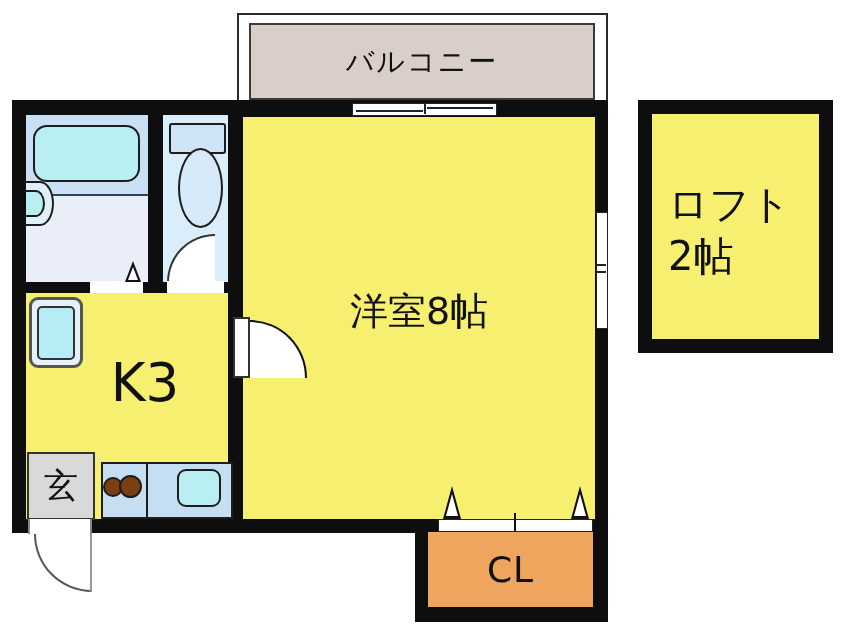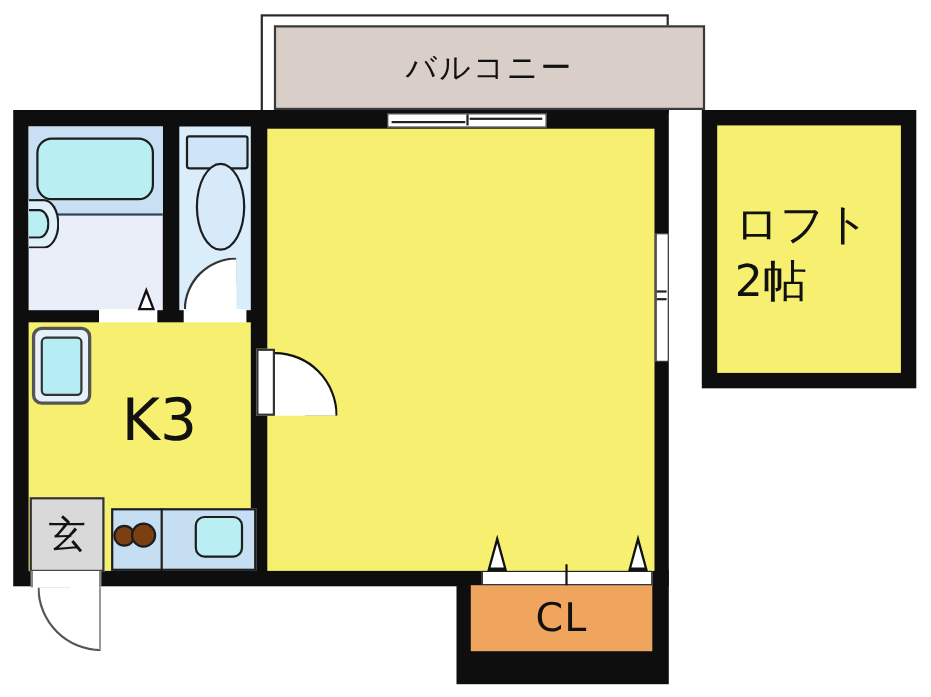--- a/index.html
+++ b/index.html
@@ -18,21 +18,21 @@
   
   .tri{width:0;height:0;border-left-style:solid;border-right-style:solid;
        border-left-color:transparent;border-right-color:transparent;border-bottom-style:solid;}
 </style>
 </head>
 <body>
 
 <div id="plan">
 
   <div class="abs" style="left:237px;top:13px;width:371px;height:90px;background:#fff;border:2px solid #2a2a2a;"></div>
-  <div class="abs beige" style="left:249px;top:23px;width:392px;height:77px;border:2px solid #3a3a3a;display:flex;align-items:center;justify-content:center;">
+  <div class="abs beige" style="left:249px;top:23px;width:346px;height:77px;border:2px solid #3a3a3a;display:flex;align-items:center;justify-content:center;">
     <span class="lbl" style="font-size:28px;letter-spacing:2px;">バルコニー</span>
   </div>
 
   <div class="abs wall" style="left:638px;top:100px;width:195px;height:253px;"></div>
   <div class="abs yellow" style="left:652px;top:114px;width:167px;height:225px;"></div>
   <div class="abs lbl" style="left:668px;top:178px;font-size:40px;line-height:52px;">
     <div>ロフト</div>
     <div>2帖</div>
   </div>
 
@@ -70,36 +70,39 @@
   <div class="abs" style="left:177px;top:469px;width:44px;height:38px;background:#b9eef3;border:2px solid #1d1d1d;border-radius:9px;"></div>
 
   <div class="abs" style="left:27px;top:452px;width:68px;height:68px;background:#d9d9d9;border:2px solid #333;display:flex;align-items:center;justify-content:center;">
     <span class="lbl" style="font-size:34px;">玄</span>
   </div>
 
   <div class="abs" style="left:28px;top:519px;width:64px;height:15px;background:#fff;border-left:2px solid #888;border-right:2px solid #888;"></div>
   <div class="abs arc" style="left:34px;top:534px;width:58px;height:58px;border-bottom-left-radius:100% 100%;border-left:2px solid #555;border-bottom:2px solid #555;border-right:2px solid #999;"></div>
 
   <div class="abs yellow" style="left:243px;top:117px;width:352px;height:402px;"></div>
+  <div class="abs lbl" style="left:243px;top:286px;width:352px;text-align:center;font-size:38px;">
+    <span>洋室8帖</span>
+  </div>
 
   <div class="abs arc" style="left:250px;top:320px;width:57px;height:58px;border-top-right-radius:100% 100%;border-top:2px solid #111;border-right:2px solid #111;"></div>
   <div class="abs" style="left:233px;top:317px;width:17px;height:61px;background:#fff;border:2px solid #333;"></div>
 
   <div class="abs" style="left:352px;top:103px;width:145px;height:13px;background:#fff;border:1.5px solid #222;">
     <div class="abs" style="left:71px;top:0;width:2px;height:10px;background:#222;"></div>
     <div class="abs" style="left:3px;top:6px;width:67px;height:1.5px;background:#222;"></div>
     <div class="abs" style="left:74px;top:3px;width:66px;height:1.5px;background:#222;"></div>
   </div>
 
   <div class="abs" style="left:596px;top:212px;width:12px;height:117px;background:#fff;border:1.5px solid #222;">
     <div class="abs" style="left:0;top:51px;width:9px;height:1.5px;background:#222;"></div>
     <div class="abs" style="left:0;top:58px;width:9px;height:1.5px;background:#222;"></div>
   </div>
 
-  <div class="abs orange" style="left:428px;top:532px;width:165px;height:60px;display:flex;align-items:center;justify-content:center;text-align:right;">
+  <div class="abs orange" style="left:428px;top:532px;width:165px;height:75px;display:flex;align-items:center;justify-content:center;text-align:right;">
     <span class="lbl" style="font-size:36px;letter-spacing:1px;">CL</span>
   </div>
 
   <div class="abs" style="left:438px;top:519px;width:155px;height:13px;background:#fff;border:1.5px solid #222;"></div>
   <div class="abs" style="left:514px;top:513px;width:2px;height:19px;background:#111;"></div>
   <div class="abs tri" style="left:443px;top:486px;border-left-width:9px;border-right-width:9px;border-bottom:33px solid #111;"></div>
   <div class="abs tri" style="left:446px;top:494px;border-left-width:6px;border-right-width:6px;border-bottom:22px solid #fff;"></div>
   <div class="abs tri" style="left:571px;top:486px;border-left-width:9px;border-right-width:9px;border-bottom:33px solid #111;"></div>
   <div class="abs tri" style="left:574px;top:494px;border-left-width:6px;border-right-width:6px;border-bottom:22px solid #fff;"></div>
 

